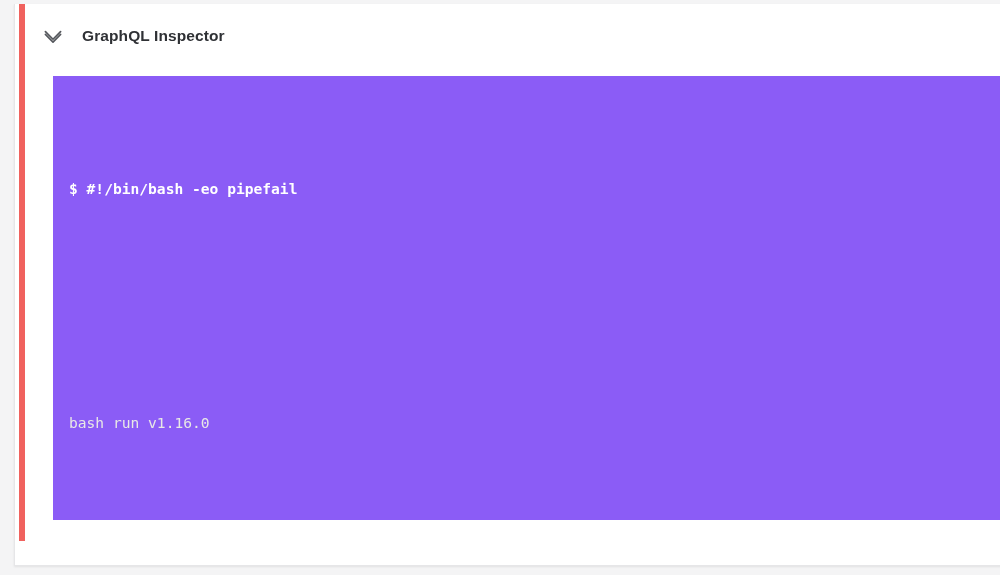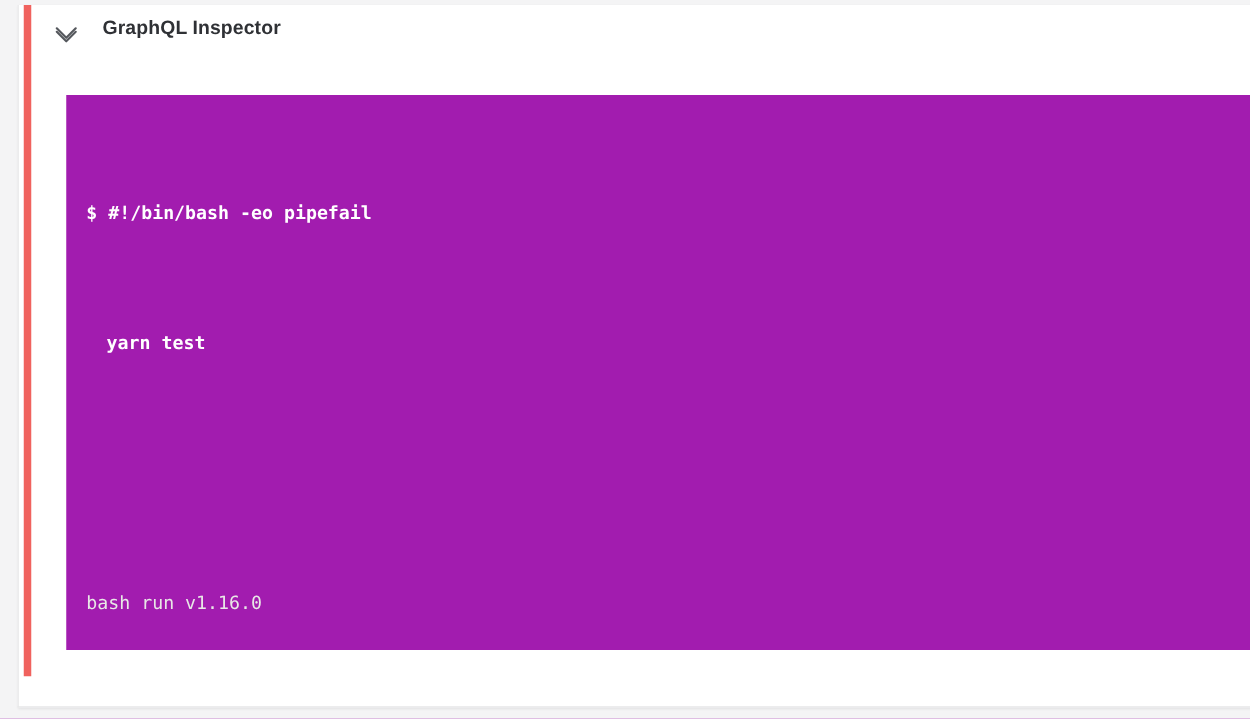--- a/index.html
+++ b/index.html
@@ -38,20 +38,21 @@
     background: #f0625e;
   }
 
   
   #job-header {
     position: absolute;
     left: 40px;
     top: 14px;
     height: 44px;
     display: flex;
+    align-items: center;
     gap: 16px;
   }
   #chevron-down-icon {
     width: 26px;
     height: 26px;
     display: block;
     flex: none;
   }
   #chevron-down-icon svg { display: block; }
   #job-title {
@@ -62,22 +63,22 @@
     white-space: nowrap;
   }
 
   
   #terminal {
     position: absolute;
     left: 53px;
     top: 76px;
     right: 0;
     height: 444px;
-    background: #a21caf;
-    padding: 4px 0 22px 16px;
+    background: #8b5cf6;
+    padding: 22px 0 22px 16px;
     overflow: hidden;
   }
   #terminal-log {
     font-family: "DejaVu Sans Mono", "Liberation Mono", monospace;
     font-size: 14.6px;
     line-height: 26px;
     color: #e8e8e6;
     white-space: pre;
   }
   .log-line { min-height: 26px; }
@@ -100,21 +101,20 @@
     </svg>
   </span>
   <span id="job-title">GraphQL Inspector</span>
 </div>
 
 <div id="terminal">
   <div id="terminal-log">
 
     <div class="log-line bold">$ #!/bin/bash -eo pipefail</div>
 
-    <div class="log-line bold indent">yarn test</div>
 
     <div class="log-line blank"></div>
 
     <div class="log-line">bash run v1.16.0</div>
 
     
 
     
 
     

